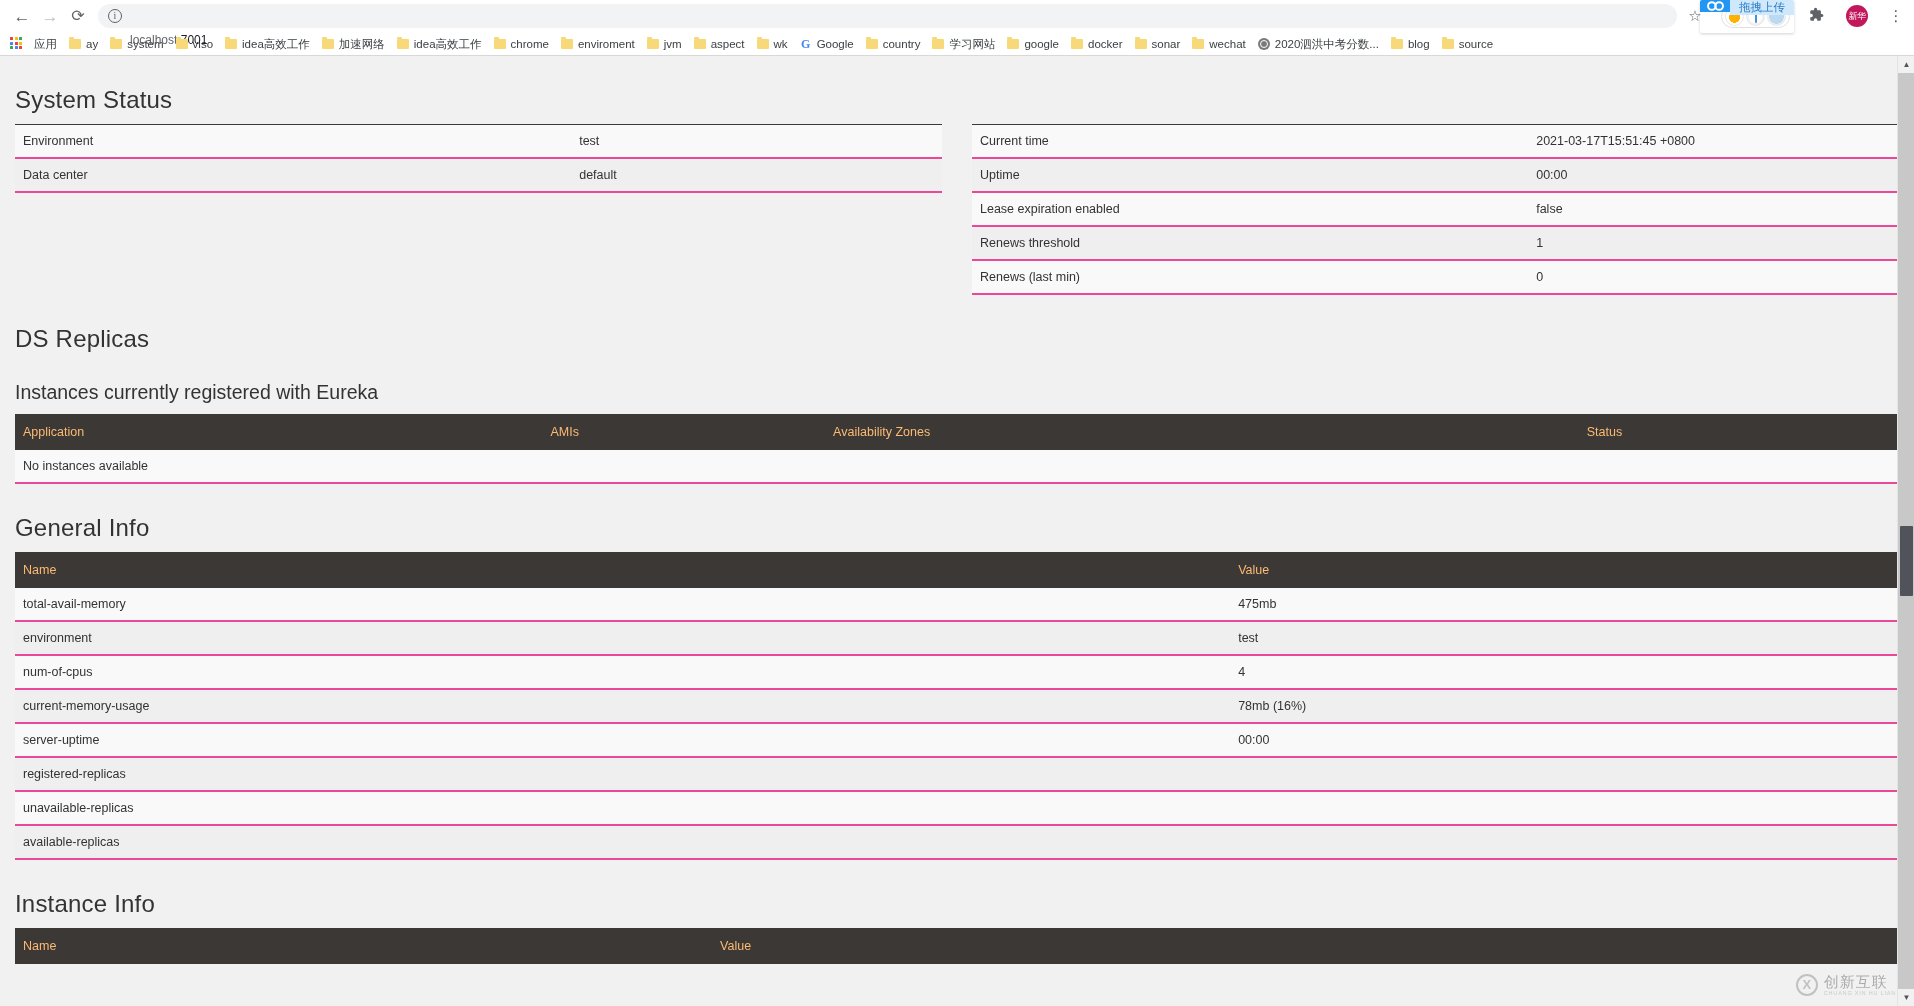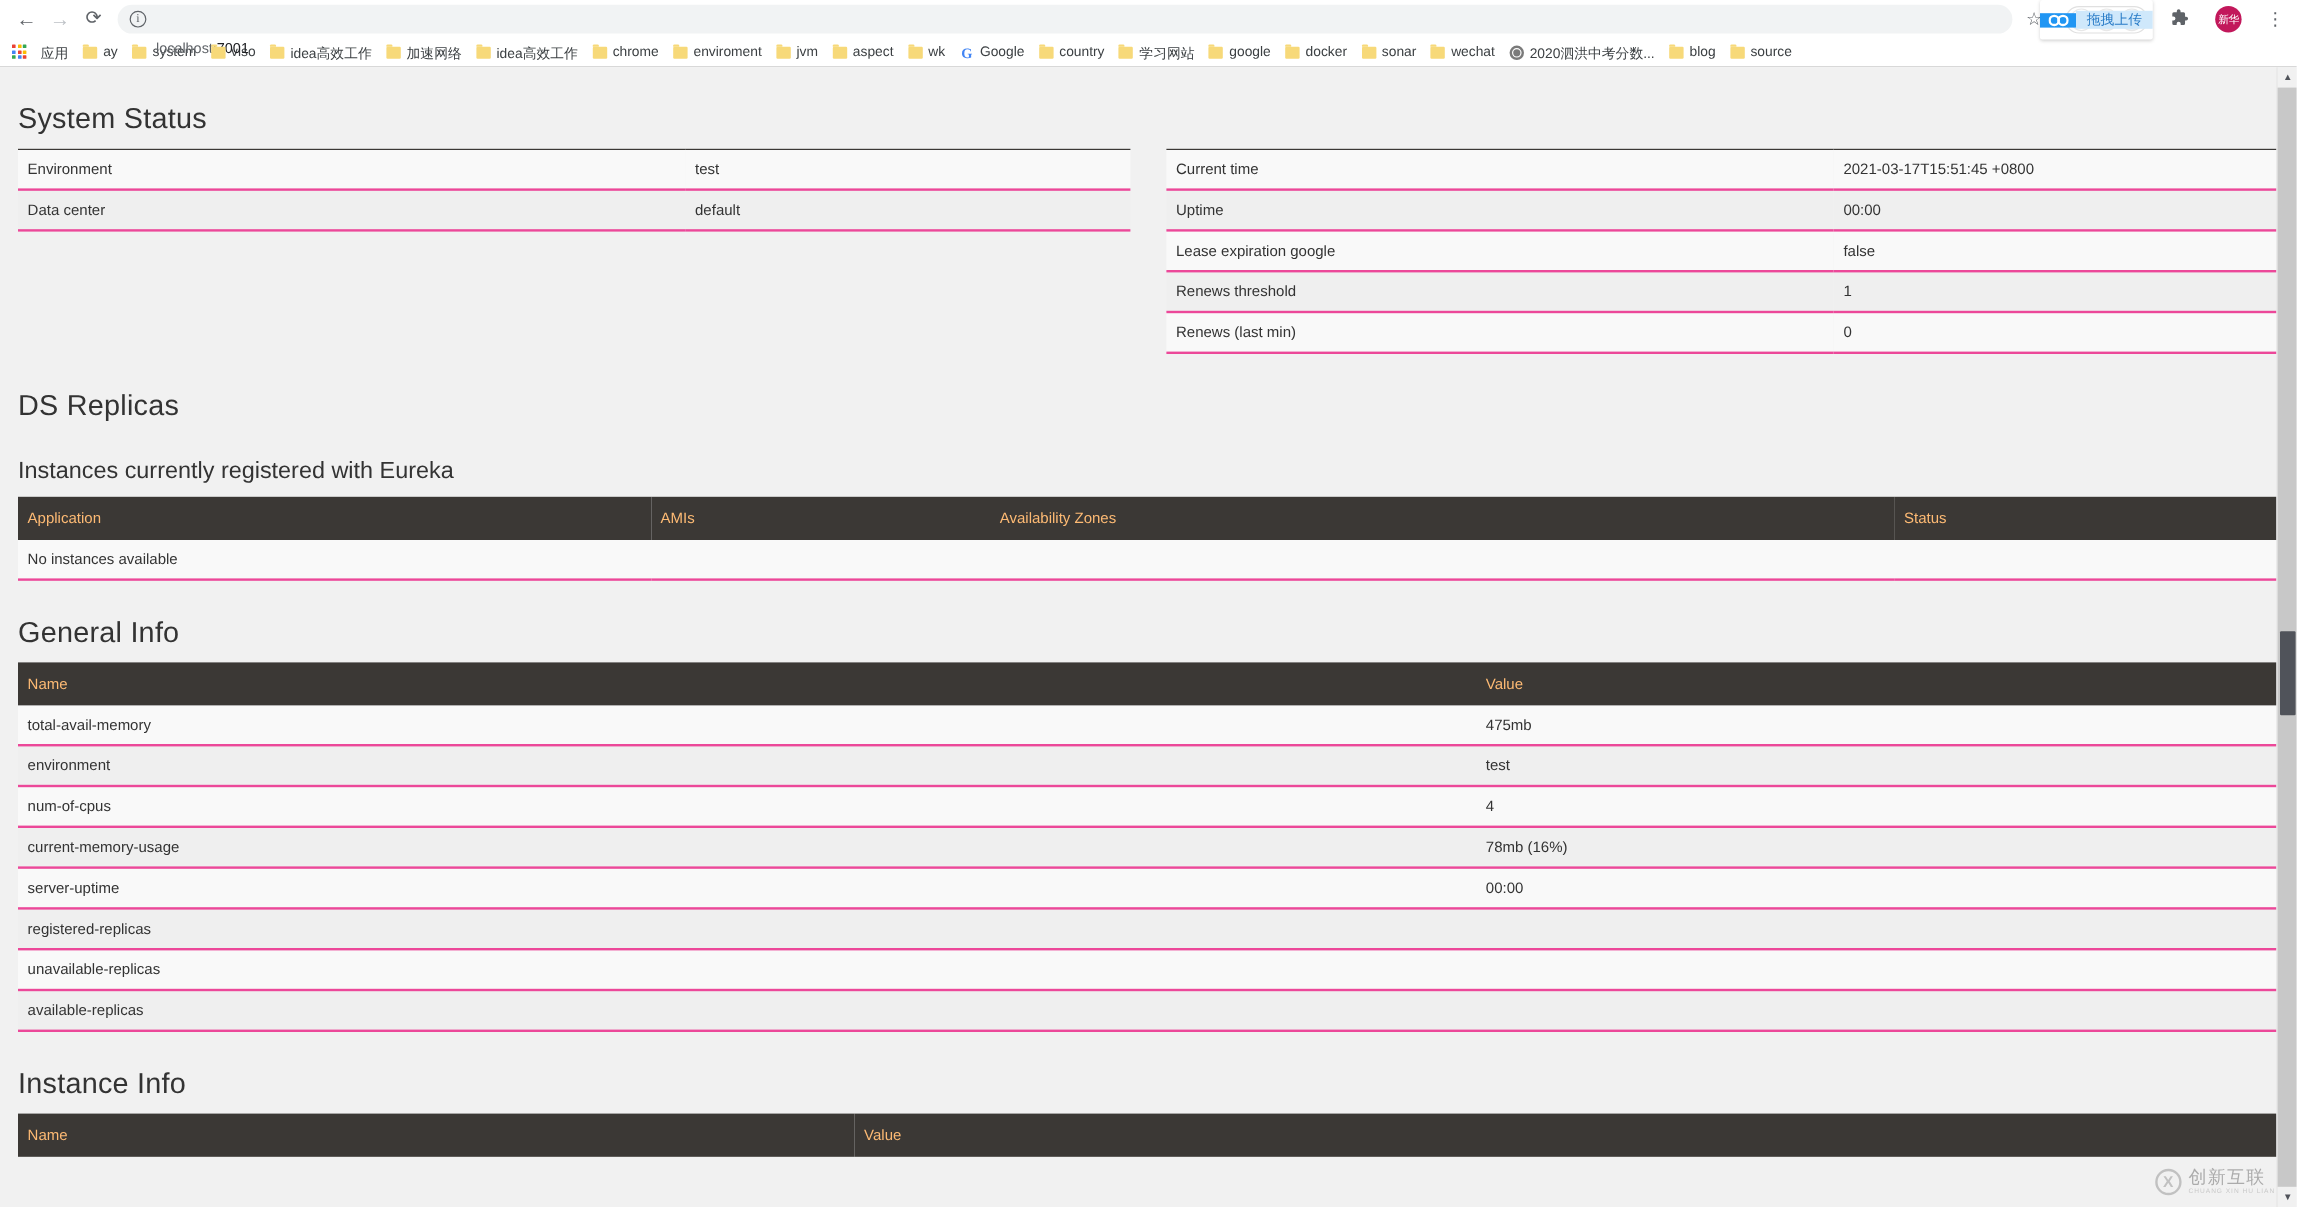--- a/index.html
+++ b/index.html
@@ -108,21 +108,21 @@
     letter-spacing: -0.5px;
   }
   .kebab { color: #5f6368; font-size: 15px; width: 20px; text-align: center; letter-spacing: 0; }
 
   
   .bd-tooltip {
     position: absolute;
     top: 0px; left: 1700px;
     height: 33px;
     display: flex;
-    align-items: center;
+    align-items: flex-start;
     box-shadow: 0 1px 3px rgba(0,0,0,0.18);
     border-radius: 2px;
     overflow: hidden;
     z-index: 30;
   }
   .bd-tooltip .bd-logo {
     width: 30px; background: #2196f3;
     display: flex; align-items: center; justify-content: center;
     color: #fff; font-size: 14px;
   }
@@ -465,21 +465,21 @@
           <tbody id="status-right-body">
               <tr>
                 <td>Current time</td>
                 <td>2021-03-17T15:51:45 +0800</td>
               </tr>
               <tr>
                 <td>Uptime</td>
                 <td>00:00</td>
               </tr>
               <tr>
-                <td>Lease expiration google</td>
+                <td>Lease expiration enabled</td>
                 <td>false</td>
               </tr>
               <tr>
                 <td>Renews threshold</td>
                 <td>1</td>
               </tr>
               <tr>
                 <td>Renews (last min)</td>
                 <td>0</td>
               </tr>

